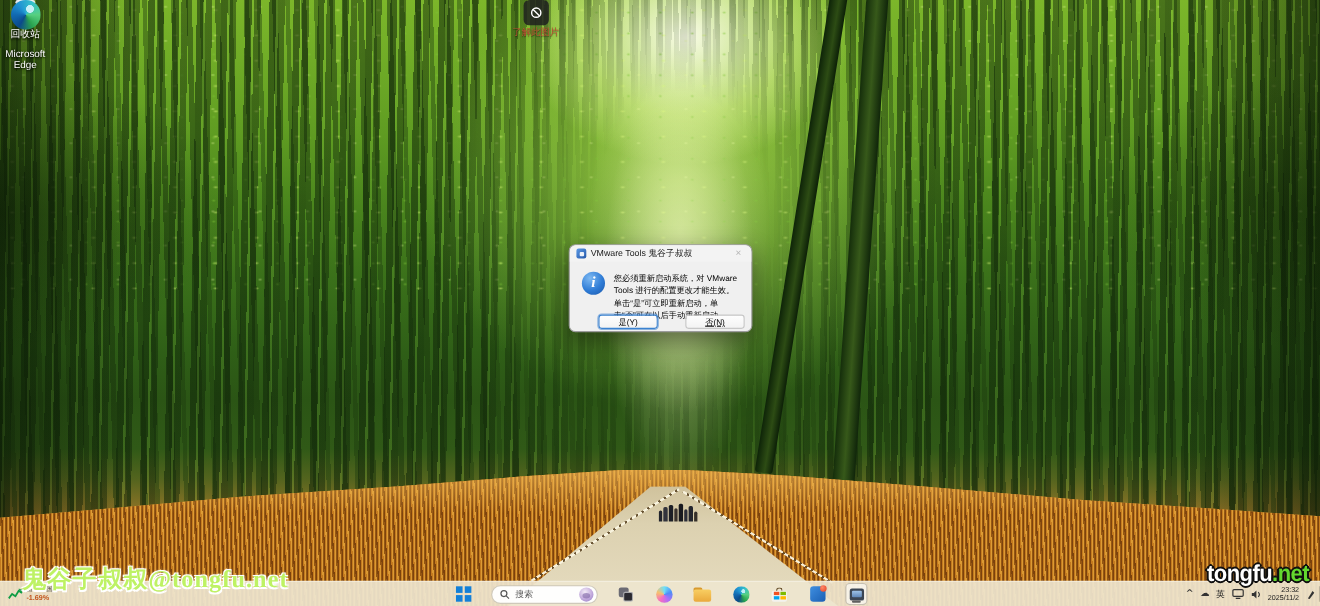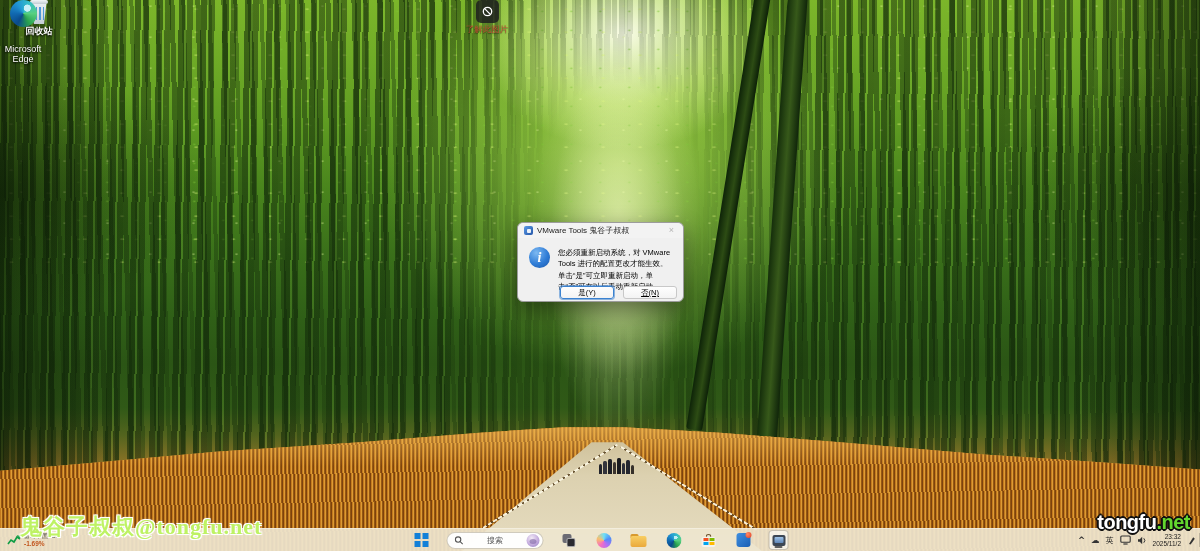--- a/index.html
+++ b/index.html
@@ -55,21 +55,21 @@
     background:repeating-linear-gradient(90deg, rgba(250,245,225,0.95) 0 4px, rgba(92,70,38,0.9) 4px 6px); }
   .wp-rail.left { left:483px; top:527px; width:158px; transform-origin:left center; transform:rotate(-31.8deg); }
   .wp-rail.right { left:621px; top:446px; width:159px; transform-origin:left center; transform:rotate(31.4deg); }
   .wp-figures { position:absolute; left:599px; top:448px; width:44px; height:26px; display:flex; align-items:flex-end; gap:1px; }
   .wp-figures span { display:block; border-radius:1.5px 1.5px 0 0; }
 
   
   .dicon { position:absolute; width:46px; display:flex; flex-direction:column; align-items:center; gap:2px; cursor:default; }
   .dicon .dlabel { font-size:9px; color:#fff; text-align:center; line-height:1.15;
     text-shadow:0 1px 2px rgba(0,0,0,0.9), 0 0 2px rgba(0,0,0,0.7); }
-  .icon-recycle { left:16px; top:6;font-weight:bold; }
+  .icon-recycle { left:0; top:6; }
   .bin { width:20px; height:24px; position:relative; }
   .bin .lid { position:absolute; top:0; left:1px; width:18px; height:4px; border-radius:2px; background:linear-gradient(180deg,#f2f6f8,#c2ccd2); }
   .bin .body { position:absolute; top:4px; left:2px; width:16px; height:20px;
     background:linear-gradient(180deg,#e9eef2,#c4cdd4); clip-path:polygon(4% 0,96% 0,82% 100%,18% 100%); }
   .bin .ribs { position:absolute; top:7px; left:5px; width:10px; height:13px;
     background:repeating-linear-gradient(90deg, rgba(0,0,0,0) 0 2px, #3f8fd6 2px 3.5px); opacity:.9; }
   .icon-edge { left:0; top:56;gap:17px; }
   .edge-ball { width:27px; height:27px; border-radius:50%;
     background:
       radial-gradient(circle at 64% 30%, #c8f0f8 0 13%, rgba(0,0,0,0) 15%),
@@ -93,32 +93,32 @@
   .dlg-close { margin-left:auto; font-size:9px; color:#b5b5b5; line-height:1; padding:1px 3px; }
   .dlg-body { display:flex; padding:9px 8px 0 11px; gap:8px; }
   .info-icon { width:21px; height:21px; border-radius:50%; flex:0 0 auto;
     background:radial-gradient(circle at 35% 28%, #7db9f2, #2f7cd6 55%, #1a56a8);
     display:flex; align-items:center; justify-content:center;
     color:#fff; font-family:"Liberation Serif", serif; font-style:italic; font-weight:bold; font-size:14px; }
   .dlg-msg { width:120px; font-size:7.5px; line-height:1.5; color:#000; }
   .btn { position:absolute; width:54px; height:13px; font-size:7.5px; color:#000;
     background:linear-gradient(180deg,#fefefe,#f3f3f3); border:1px solid #c8c8c8; border-radius:3px;
     font-family:"Liberation Sans", sans-serif; line-height:1; }
-  .btn-yes { left:42px; top:63px; border-color:#3b82d0; box-shadow:0 0 0 1px rgba(59,130,208,0.55); }
+  .btn-yes { left:26px; top:63px; border-color:#3b82d0; box-shadow:0 0 0 1px rgba(59,130,208,0.55); }
   .btn-no { left:105px; top:63px;text-decoration:underline; }
 
   
   .taskbar { position:absolute; left:0; right:0; bottom:0; height:23px;
     background:rgba(238,229,207,0.93); border-top:1px solid rgba(255,255,255,0.35); z-index:90; }
   .tb-widget { position:absolute; left:3px; top:0; height:100%; display:flex; align-items:center; gap:3px; padding:0 4px; }
   .tb-widget .wcol { display:flex; flex-direction:column; line-height:1.15; }
   .tb-widget .wtitle { font-size:6px; color:#3c3c3c; }
   .tb-widget .wchange { font-size:6.5px; font-weight:bold; color:#c2561e; }
   .tb-center { position:absolute; left:50%; transform:translateX(-50%); top:0; height:100%;
-    display:flex; align-items:center; gap:15px;text-align:center; }
+    display:flex; align-items:center; gap:15px; }
   .tb-btn { width:20px; height:20px; display:flex; align-items:center; justify-content:center; border-radius:4px; position:relative; }
   .win-logo { width:14px; height:14px; display:grid; grid-template-columns:1fr 1fr; grid-template-rows:1fr 1fr; gap:1.5px; }
   .win-logo span { background:#1380d8; }
   .searchbox { width:97px; height:17px; border-radius:9px; background:rgba(255,255,255,0.95);
     border:1px solid rgba(150,140,110,0.45); display:flex; align-items:center; gap:5px; padding:0 3px 0 7px; }
   .searchbox .stext { flex:1; font-size:8px; color:#555; }
   .sthumb { width:13px; height:13px; border-radius:50%; overflow:hidden;
     background:radial-gradient(circle at 40% 32%, #f2eaf6, #c3abdd 55%, #9079c2);
     position:relative; flex:0 0 auto; }
   .sthumb::after { content:""; position:absolute; left:3px; top:5px; width:7px; height:5px; border-radius:50%;

